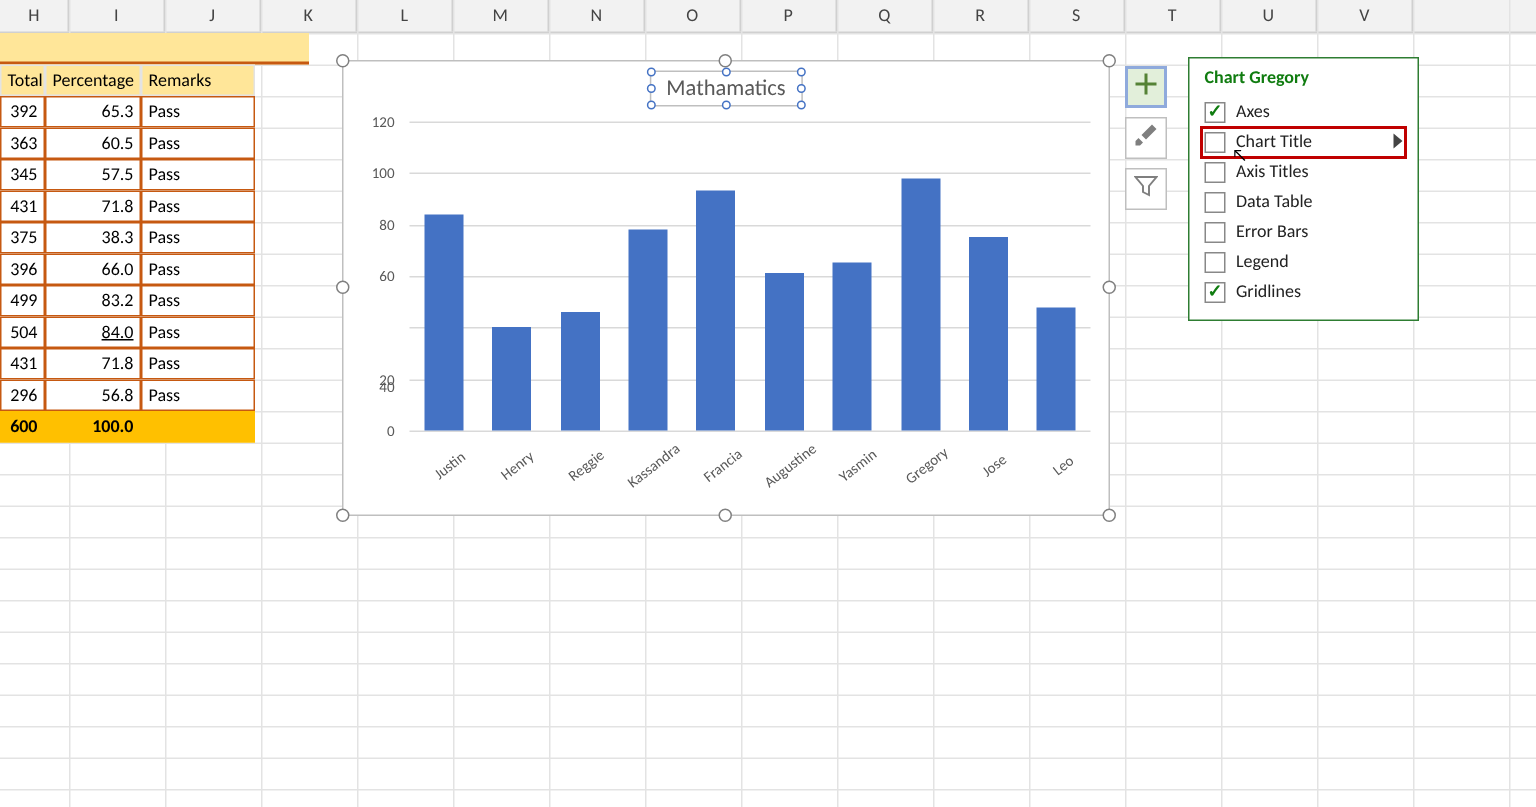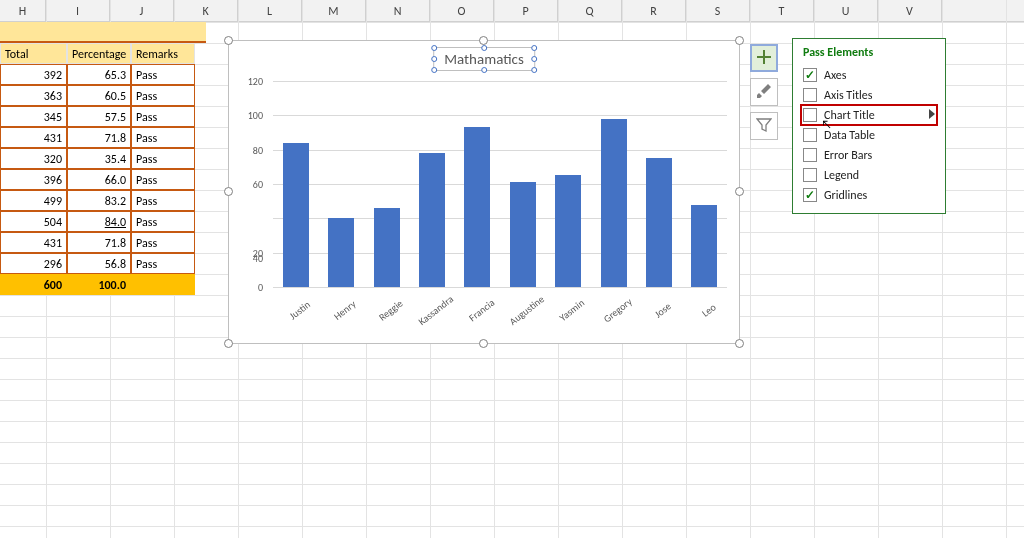--- a/index.html
+++ b/index.html
@@ -44,23 +44,23 @@
     width: 206px;
   }
   .dtrow { display:flex; height:21px; }
   .cell {
     border: 1px solid #e3e3e3;
     line-height: 20px;
     padding: 0 4px;
     overflow: hidden;
     white-space: nowrap;
   }
-  .cH { width: 67px; text-align:right; }
+  .cH { width: 30px; text-align:right; }
   .cI { width: 64px; text-align:right; }
-  .cJ { width: 64px; text-align:left; }
+  .cJ { width: 76px; text-align:left; }
   .header-row .cell {
     background: #ffe699;
     text-align:left;
     font-weight: normal;
     color:#000;
   }
   .data-row .cell {
     border: 1px solid #c65911;
     background:#fff;
     color:#000;
@@ -265,22 +265,22 @@
       <div class="cell cH">345</div>
       <div class="cell cI">57.5</div>
       <div class="cell cJ">Pass</div>
     </div>
     <div class="dtrow data-row">
       <div class="cell cH">431</div>
       <div class="cell cI">71.8</div>
       <div class="cell cJ">Pass</div>
     </div>
     <div class="dtrow data-row">
-      <div class="cell cH">320</div>
-      <div class="cell cI">35.4</div>
+      <div class="cell cH">375</div>
+      <div class="cell cI">38.3</div>
       <div class="cell cJ">Pass</div>
     </div>
     <div class="dtrow data-row">
       <div class="cell cH">396</div>
       <div class="cell cI">66.0</div>
       <div class="cell cJ">Pass</div>
     </div>
     <div class="dtrow data-row">
       <div class="cell cH">499</div>
       <div class="cell cI">83.2</div>
@@ -414,38 +414,38 @@
   <div class="tool-btn">
     <span class="funnel-icon">
       <svg viewBox="0 0 16 16">
           <path d="M1 2h14l-5 6v6l-4-2V8z" fill="none" stroke="#7f7f7f" stroke-width="1.3"></path>
         </svg>
     </span>
   </div>
 </div>
 
 <div class="flyout">
-  <div class="flyout-title">Pass Elements</div>
+  <div class="flyout-title">Chart Gregory</div>
   <div id="fly-items">
       <div class="fly-item">
         <span class="chk checked"></span>
         <span>Axes</span>
-      </div>
-      <div class="fly-item">
-        <span class="chk"></span>
-        <span>Axis Titles</span>
       </div>
       <div class="fly-item highlight">
         <span class="chk"></span>
         <span>Chart Title</span>
         <span class="fly-arrow"></span>
         <span class="cursor-icon">↖</span>
       </div>
       <div class="fly-item">
         <span class="chk"></span>
+        <span>Axis Titles</span>
+      </div>
+      <div class="fly-item">
+        <span class="chk"></span>
         <span>Data Table</span>
       </div>
       <div class="fly-item">
         <span class="chk"></span>
         <span>Error Bars</span>
       </div>
       <div class="fly-item">
         <span class="chk"></span>
         <span>Legend</span>
       </div>

